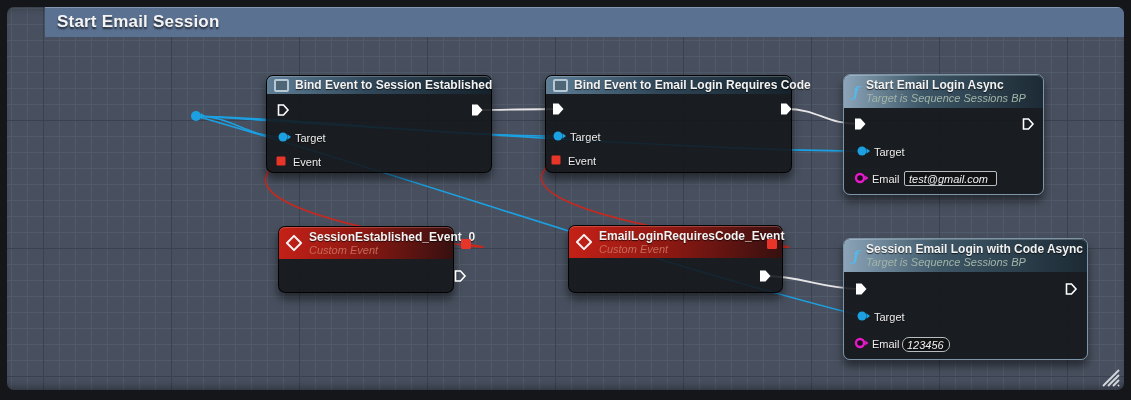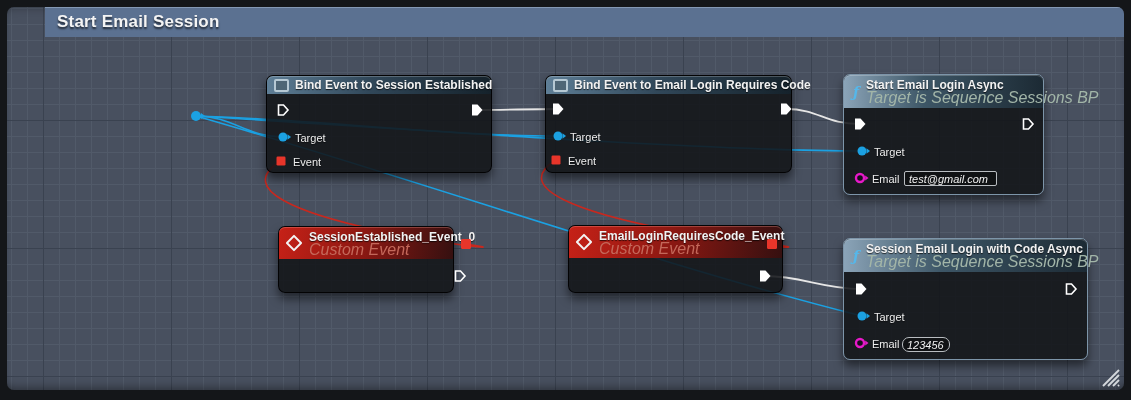--- a/index.html
+++ b/index.html
@@ -25,21 +25,21 @@
   .node{position:absolute;z-index:2;border-radius:7px;background:rgba(18,20,24,.88);
     border:1px solid rgba(0,0,0,.85);box-shadow:0 6px 10px rgba(0,0,0,.5);box-sizing:border-box;}
   .node.async{border:1px solid #7d95a9;}
   .hdr{position:absolute;left:0;top:0;right:0;border-radius:6px 6px 0 0;display:flex;align-items:center;
     box-shadow:inset 0 1px 0 rgba(255,255,255,.22);}
   .hdr-bind{height:18px;background:linear-gradient(to right,#5e7e96,#31485a 45%,#15222b);}
   .hdr-fn{height:33px;background:linear-gradient(to right,#8ba4b8,#3d5666 40%,#1c2a34);}
   .hdr-evt{height:32px;background:linear-gradient(100deg,#c62117,#8c1812 48%,#351010);
     box-shadow:inset 0 1px 0 rgba(255,170,160,.3);}
   .ntitle{font-size:12px;font-weight:bold;color:#f2f2f2;white-space:nowrap;text-shadow:0 1px 1px rgba(0,0,0,.7);}
-  .nsub{font-size:16px;font-style:italic;white-space:nowrap;color:#a2b5a8;line-height:12px;}
+  .nsub{font-size:11px;font-style:italic;white-space:nowrap;color:#a2b5a8;line-height:12px;}
   .hdr-evt .nsub{color:#c4685a;}
   .hcol{display:flex;flex-direction:column;justify-content:center;line-height:13px;}
   .bindicon{width:11px;height:9px;border:2px solid #b6c9d4;background:#4e6676;border-radius:2px;
     margin:0 6px 0 7px;flex:none;}
   .ficon{color:#55b7ea;font-family:"DejaVu Serif",serif;font-style:italic;font-weight:bold;font-size:14px;
     margin:0 7px 0 9px;flex:none;}
   .diamond{width:8px;height:8px;border:2px solid #f3f3f3;transform:rotate(45deg);border-radius:1px;
     margin:0 9px 0 9px;flex:none;}
   .plabel{position:absolute;font-size:11px;color:#ececec;transform:translateY(-50%);white-space:nowrap;
     text-shadow:0 1px 1px rgba(0,0,0,.6);}

